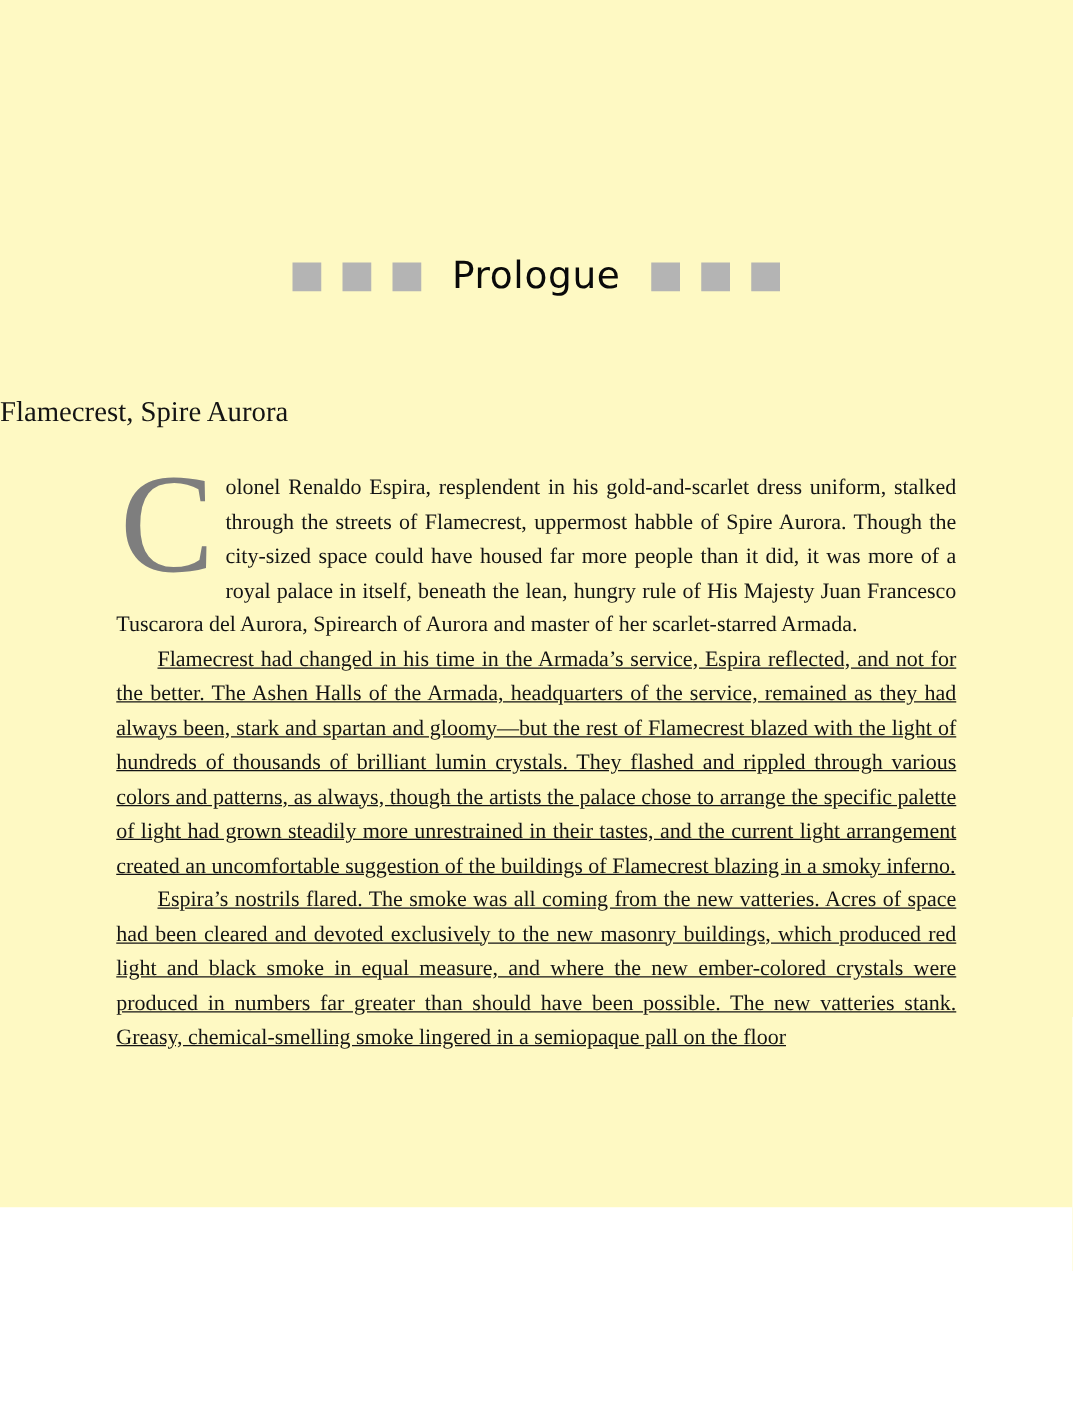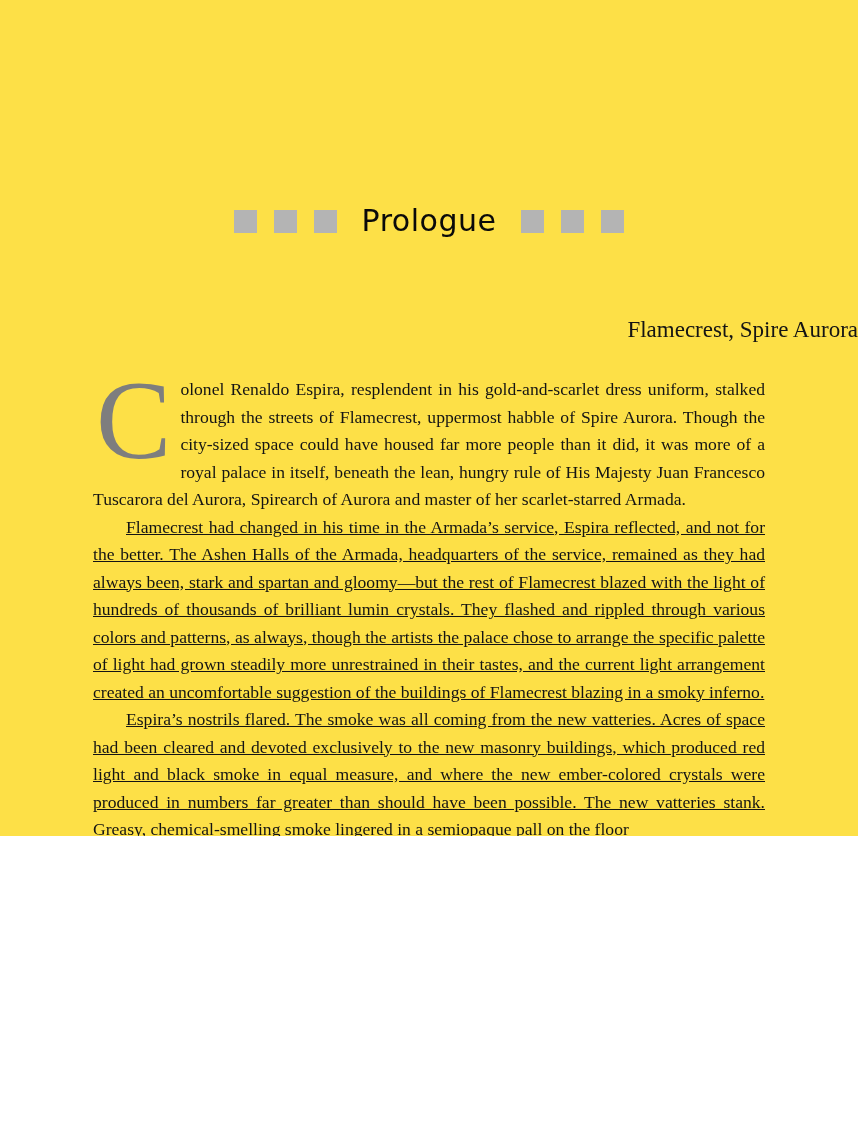--- a/index.html
+++ b/index.html
@@ -3,22 +3,22 @@
 <meta charset="utf-8">
 <style>
   html, body {
     margin: 0;
     padding: 0;
     background: #ffffff;
   }
   .page {
     position: relative;
     width: 858px;
-    height: 836px;
-    background: #fde047;
+    height: 966px;
+    background: #fef9c3;
     font-family: "Liberation Serif", serif;
     color: #121212;
     overflow: hidden;
   }
   .title-row {
     position: absolute;
     top: 206px;
     left: 0;
     width: 100%;
     display: flex;
@@ -40,21 +40,21 @@
     color: #0a0a0a;
     margin: 0 8px;
     line-height: 1;
     white-space: nowrap;
   }
   .subtitle {
     position: absolute;
     top: 317px;
     left: 0;
     width: 100%;
-    text-align: right;
+    text-align: left;
     font-size: 23px;
     font-weight: normal;
     margin: 0;
     color: #141414;
   }
   .body-text {
     position: absolute;
     top: 376px;
     left: 93px;
     width: 672px;

